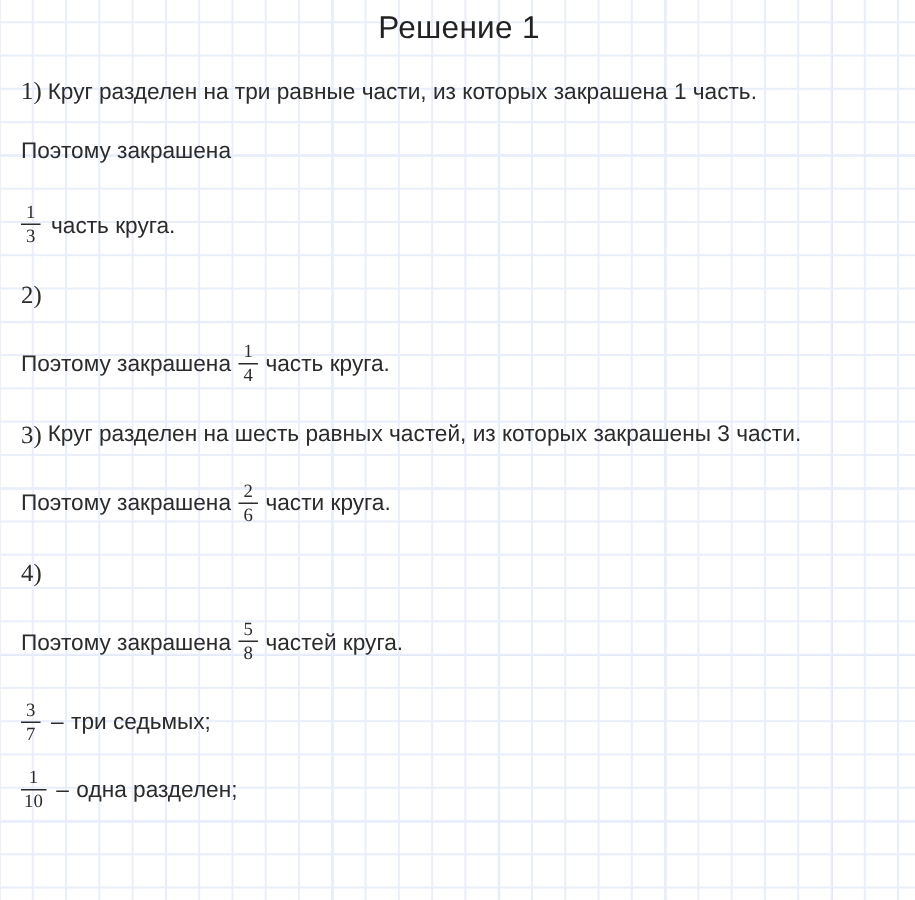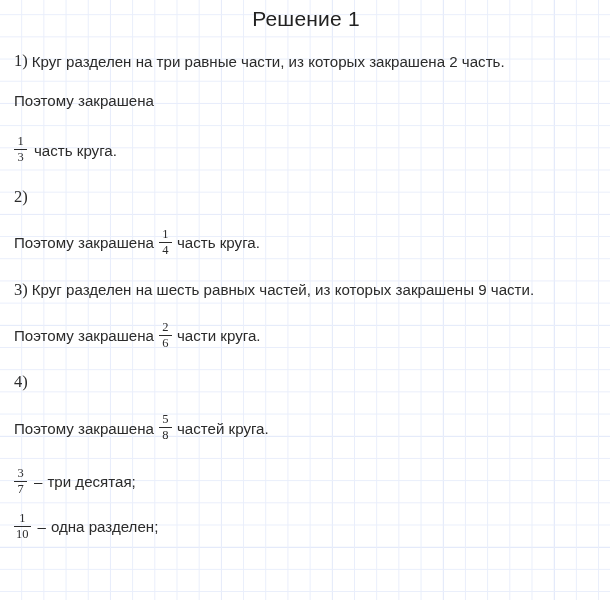--- a/index.html
+++ b/index.html
@@ -112,21 +112,21 @@
 </style>
 </head>
 <body>
 
 <div class="sheet">
 
   <div class="heading heading-1">Решение 1</div>
 
   <div class="para p-item">
     <span class="num">1)</span>
-    <span>Круг разделен на три равные части, из которых закрашена 2 часть.</span>
+    <span>Круг разделен на три равные части, из которых закрашена 1 часть.</span>
   </div>
 
   <div class="para p-follow">
     <span>Поэтому закрашена</span>
   </div>
 
   <div class="para p-follow-tall">
     <span class="frac frac-lead">
       <span class="top">1</span>
       <span class="bar"></span>
@@ -144,21 +144,21 @@
     <span class="frac">
       <span class="top">1</span>
       <span class="bar"></span>
       <span class="bot">4</span>
     </span>
     <span>часть круга.</span>
   </div>
 
   <div class="para p-item">
     <span class="num">3)</span>
-    <span>Круг разделен на шесть равных частей, из которых закрашены 9 части.</span>
+    <span>Круг разделен на шесть равных частей, из которых закрашены 3 части.</span>
   </div>
 
   <div class="para p-follow">
     <span>Поэтому закрашена</span>
     <span class="frac">
       <span class="top">2</span>
       <span class="bar"></span>
       <span class="bot">6</span>
     </span>
     <span>части круга.</span>
@@ -179,21 +179,21 @@
   </div>
 
 
   <div class="list-line first">
     <span class="frac frac-lead">
       <span class="top">3</span>
       <span class="bar"></span>
       <span class="bot">7</span>
     </span>
     <span class="dash">–</span>
-    <span>три десятая;</span>
+    <span>три седьмых;</span>
   </div>
 
   <div class="list-line next">
     <span class="frac frac-lead">
       <span class="top">1</span>
       <span class="bar"></span>
       <span class="bot">10</span>
     </span>
     <span class="dash">–</span>
     <span>одна разделен;</span>

